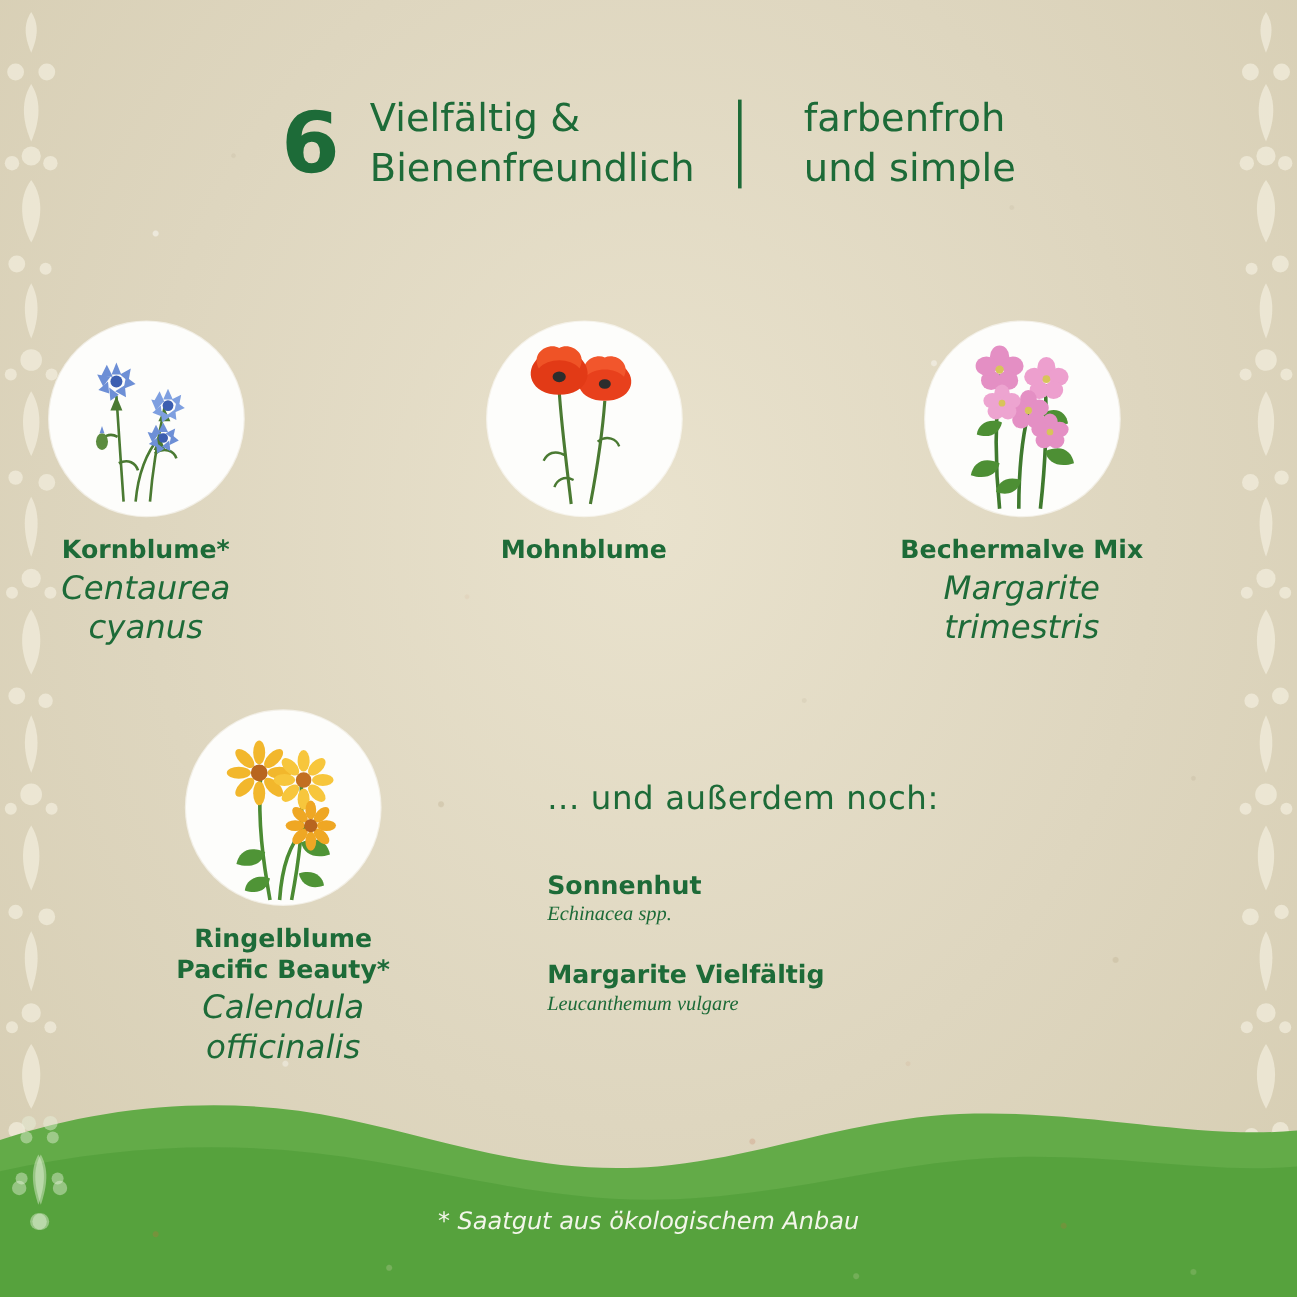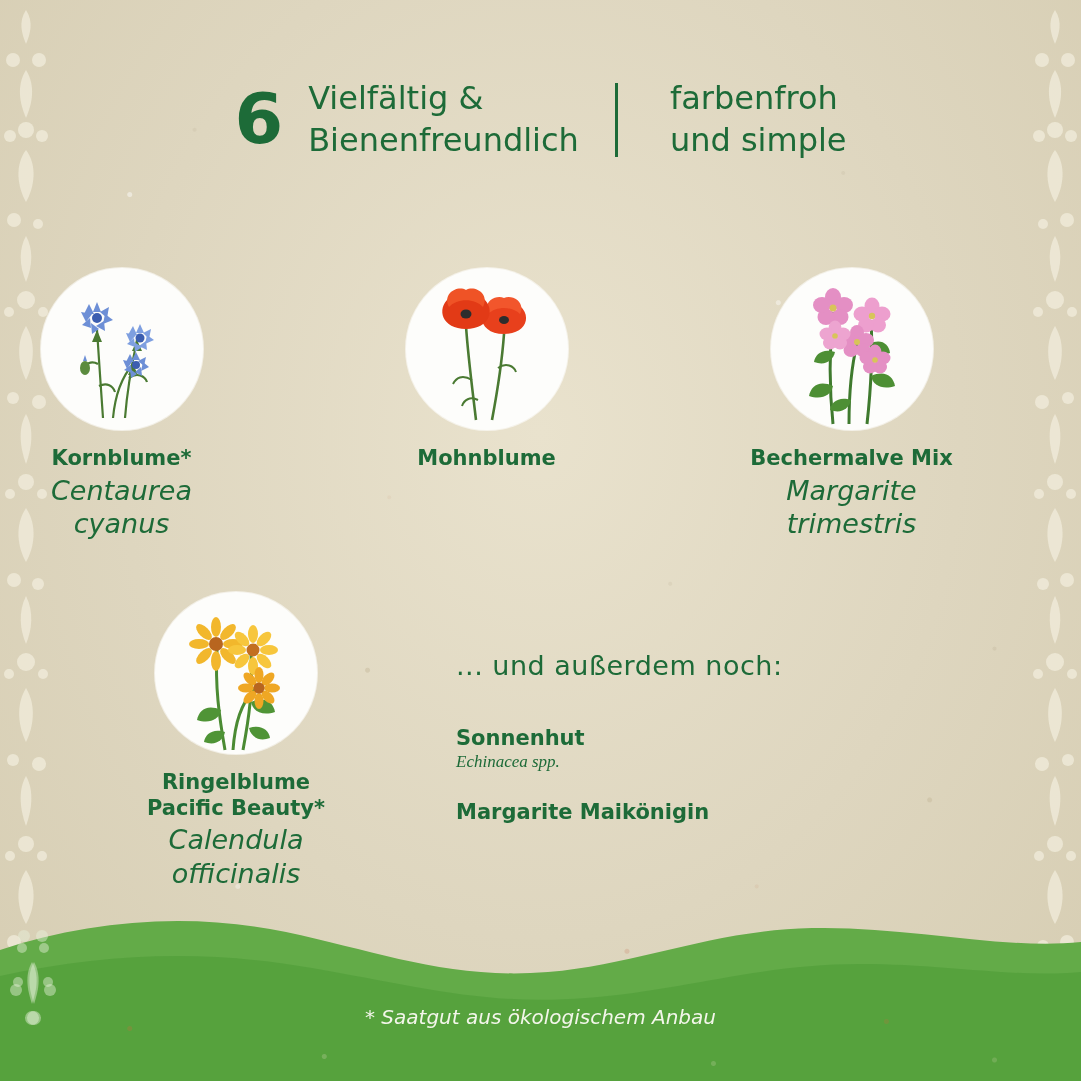--- a/index.html
+++ b/index.html
@@ -582,21 +582,22 @@
 
     <div class="second-right">
       <div class="also-title">... und außerdem noch:</div>
 
       <div class="extra-item">
         <div class="extra-name">Sonnenhut</div>
         <div class="extra-latin">Echinacea spp.</div>
       </div>
 
       <div class="extra-item">
-        <div class="extra-name">Margarite Maikönigin</div>
+        <div class="extra-name">Margarite Vielfältig</div>
+        <div class="extra-latin">Leucanthemum vulgare</div>
       </div>
     </div>
   </div>
 
   <div class="footer">
     <svg width="1081" height="175" viewBox="0 0 1081 175" preserveAspectRatio="none" xmlns="http://www.w3.org/2000/svg">
       <path d="M0 44 C90 14 190 6 286 26 C380 46 450 74 548 66 C640 58 712 24 812 22 C910 20 1000 44 1081 36 L1081 175 L0 175 Z" fill="#63ab48"></path>
       <path d="M0 70 C110 46 210 44 312 62 C416 80 486 100 586 92 C686 84 760 58 860 58 C950 58 1010 72 1081 66 L1081 175 L0 175 Z" fill="#54a03c" opacity="0.85"></path>
     </svg>
     <div class="footer-speckle"></div>

